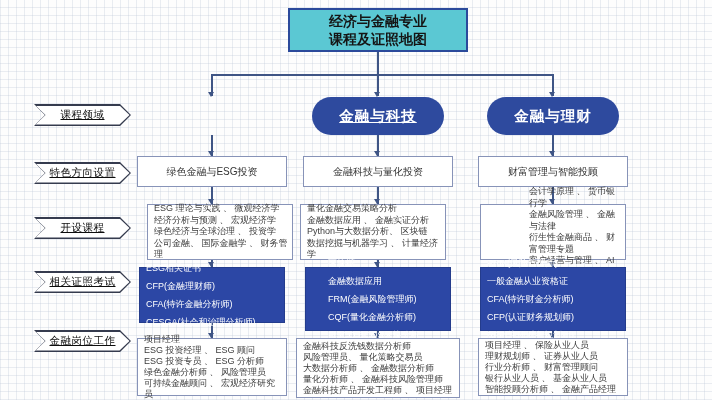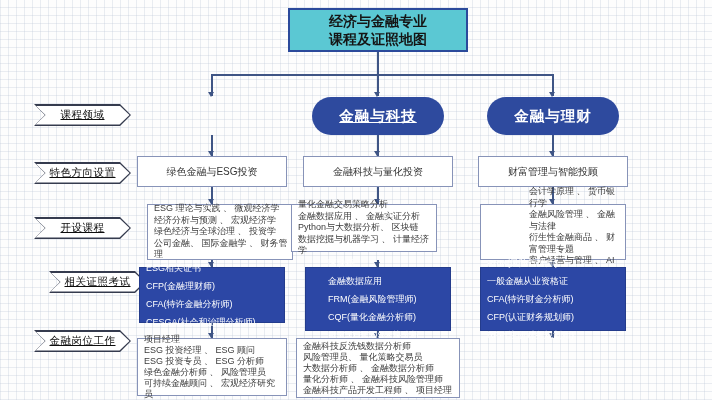--- a/index.html
+++ b/index.html
@@ -120,21 +120,21 @@
   <div class="tag" style="top:162px;">
     <div class="tag-in">
         <span>特色方向设置</span>
       </div>
   </div>
   <div class="tag" style="top:217px;">
     <div class="tag-in">
         <span>开设课程</span>
       </div>
   </div>
-  <div class="tag" style="top:271px;margin-left:15px;">
+  <div class="tag" style="top:271px;">
     <div class="tag-in">
         <span>相关证照考试</span>
       </div>
   </div>
   <div class="tag" style="top:330px;">
     <div class="tag-in">
         <span>金融岗位工作</span>
       </div>
   </div>
 
@@ -160,21 +160,21 @@
 绿色金融分析师 、 风险管理员
 可持续金融顾问 、 宏观经济研究员</span>
   </div>
 
   <div class="pill" style="left:312px;text-decoration:underline;">
     <span>金融与科技</span>
   </div>
   <div class="wbox dir" style="left:303px;">
     <span>金融科技与量化投资</span>
   </div>
-  <div class="wbox multi" style="left:291px;top:204px;width:146px;height:48px;">
+  <div class="wbox multi" style="left:300px;top:204px;width:146px;height:56px;">
     <span>量化金融交易策略分析
 金融数据应用 、 金融实证分析
 Python与大数据分析、 区块链
 数据挖掘与机器学习 、 计量经济学</span>
   </div>
   <div class="cert" style="left:305px;top:267px;width:146px;height:64px;padding-left:22px;">
     <span>区块链
 金融数据应用
 FRM(金融风险管理师)
 CQF(量化金融分析师)
@@ -200,14 +200,21 @@
 衍生性金融商品 、 财富管理专题
 客户经营与管理 、 AI与数位行销</span>
   </div>
   <div class="cert" style="left:480px;top:267px;width:146px;height:64px;">
     <span>PRM(风险管理师)
 一般金融从业资格证
 CFA(特许财金分析师)
 CFP(认证财务规划师)
 RFP(注册财务规划师)</span>
   </div>
+  <div class="wbox multi jobs" style="left:478px;top:338px;width:150px;height:58px;">
+    <span>项目经理 、 保险从业人员
+理财规划师 、 证券从业人员
+行业分析师 、 财富管理顾问
+银行从业人员 、 基金从业人员
+智能投顾分析师 、 金融产品经理</span>
+  </div>
 
 </div>
 
 </body></html>

